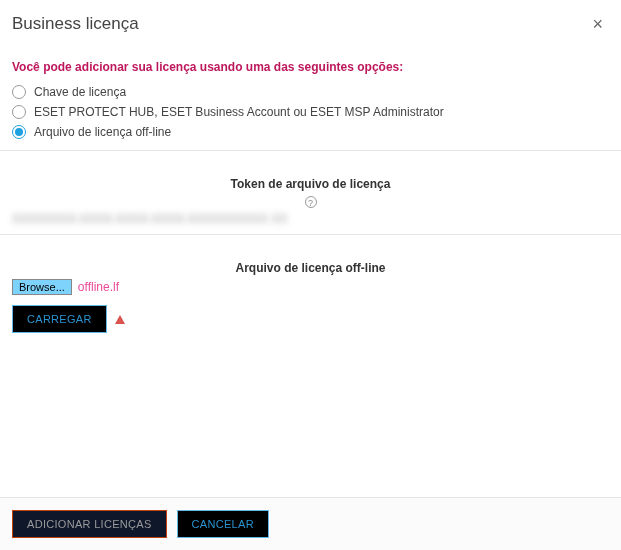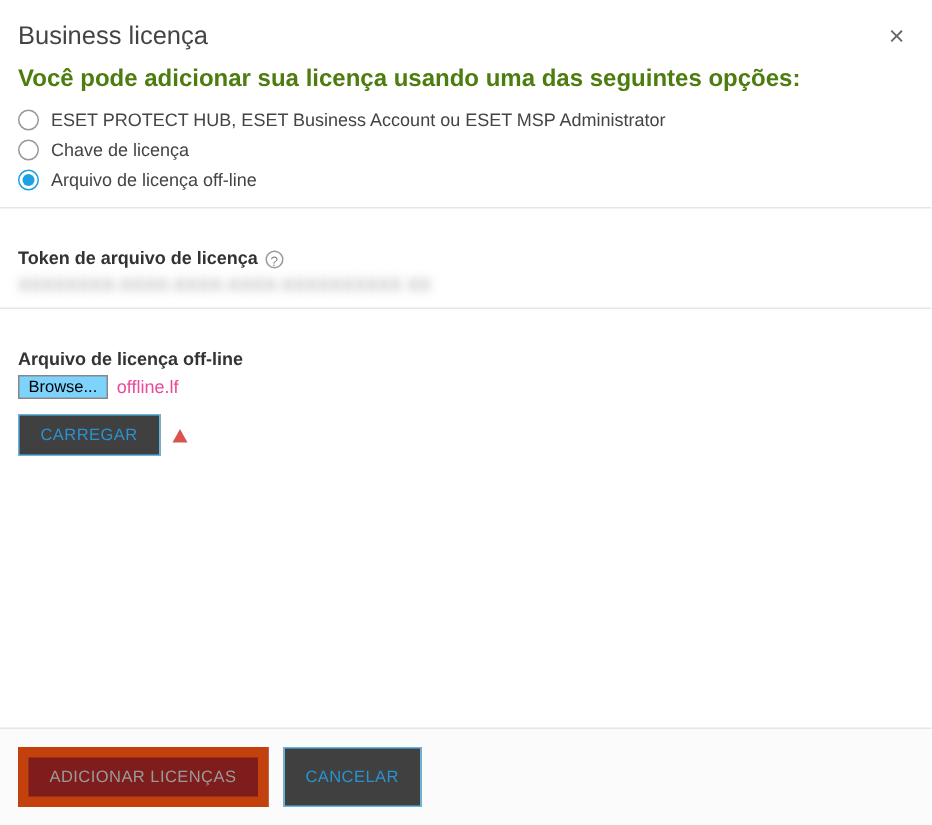--- a/index.html
+++ b/index.html
@@ -32,24 +32,24 @@
     cursor: pointer;
     font-weight: 300;
     line-height: 1;
   }
   .body {
     flex: 1;
     overflow: auto;
     padding: 0 12px;
   }
   .intro {
-    font-size: 16px;
+    font-size: 12px;
     font-weight: 600;
-    color: #4d7c0f;
-    margin: 0 0 8px 0;
+    color: #be185d;
+    margin: 16px 0 8px 0;
   }
   .radio-group {
     margin-bottom: 8px;
   }
   .radio-item {
     display: flex;
     align-items: center;
     gap: 8px;
     padding: 3px 0;
     font-size: 12px;
@@ -79,23 +79,24 @@
   hr.divider {
     border: none;
     border-top: 1px solid #e5e5e5;
     margin: 8px -12px 10px -12px;
   }
   .section-label {
     font-size: 12px;
     font-weight: 600;
     color: #333;
     display: flex;
-    align-items: flex-end;
+    align-items: center;
     gap: 5px;
     margin: 26px 0 4px 0;
+    flex-direction: column;
   }
   .help-icon {
     width: 12px;
     height: 12px;
     border: 1px solid #999;
     border-radius: 50%;
     font-size: 9px;
     line-height: 12px;
     text-align: center;
     color: #888;
@@ -129,33 +130,33 @@
   }
   .action-row {
     display: flex;
     align-items: center;
     gap: 8px;
   }
   .btn {
     font-family: inherit;
     font-size: 11px;
     padding: 7px 14px;
-    background: #404040;
+    background: #000000;
     cursor: pointer;
     text-transform: uppercase;
     letter-spacing: 0.3px;
   }
   .btn-outline-blue {
     border: 1px solid #63b7e6;
     color: #2a92cf;
   }
   .btn-disabled {
-    border: 7px solid #c2410c;
+    border: 1px solid #c2410c;
     color: #9a9a9a;
-    background: #7f1d1d;
+    background: #0f172a;
     cursor: default;
   }
   .warning-icon {
     width: 0;
     height: 0;
     border-left: 5px solid transparent;
     border-right: 5px solid transparent;
     border-bottom: 9px solid #d9534f;
     position: relative;
     cursor: help;
@@ -176,25 +177,25 @@
     <div class="title">Business licença</div>
     <div class="close">×</div>
   </div>
 
   <div class="body">
     <div class="intro">Você pode adicionar sua licença usando uma das seguintes opções:</div>
 
     <div class="radio-group">
       <div class="radio-item">
         <span class="radio-circle"></span>
-        <span>ESET PROTECT HUB, ESET Business Account ou ESET MSP Administrator</span>
+        <span>Chave de licença</span>
       </div>
       <div class="radio-item">
         <span class="radio-circle"></span>
-        <span>Chave de licença</span>
+        <span>ESET PROTECT HUB, ESET Business Account ou ESET MSP Administrator</span>
       </div>
       <div class="radio-item selected">
         <span class="radio-circle"></span>
         <span>Arquivo de licença off-line</span>
       </div>
     </div>
 
     <hr class="divider">
 
     <div class="section-label">

